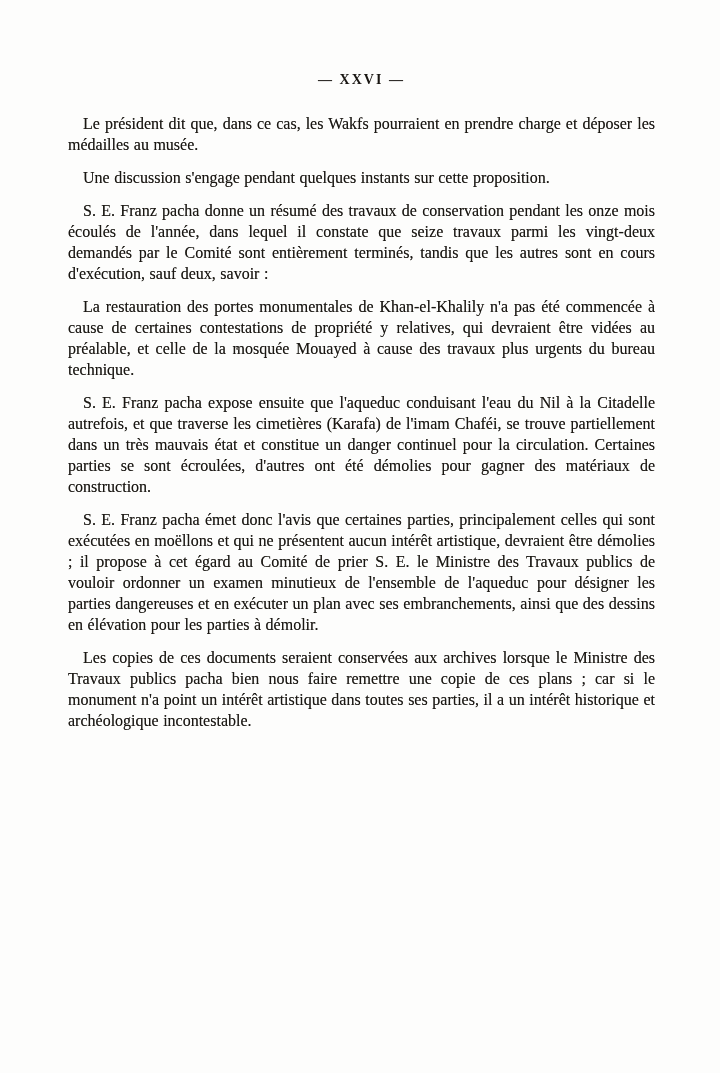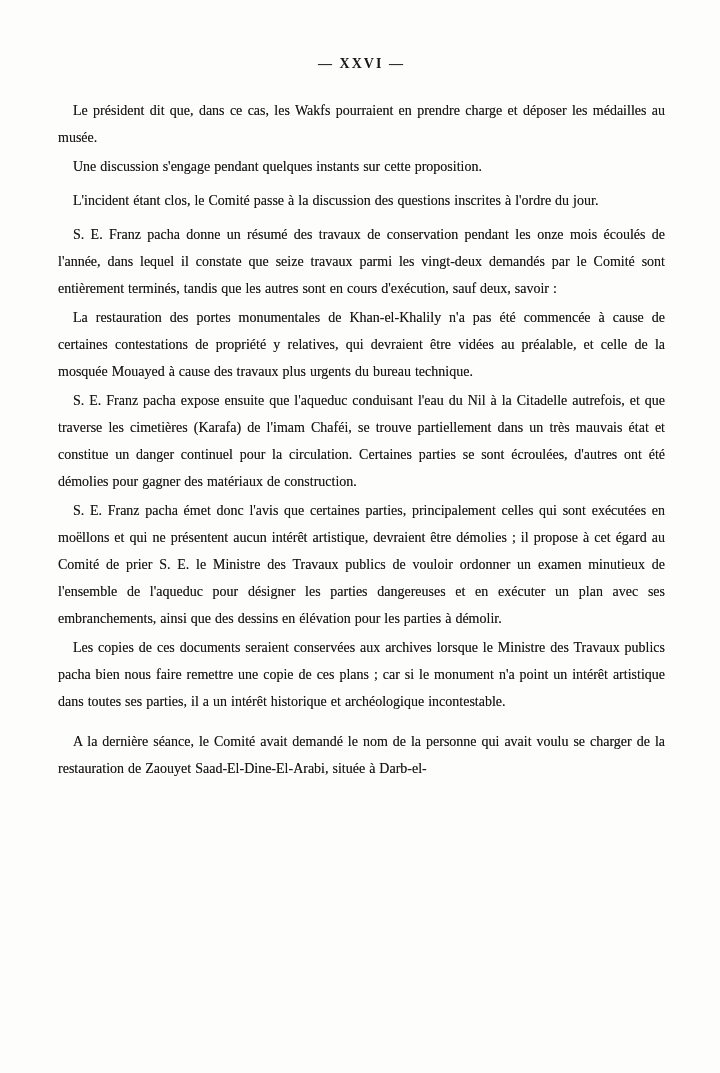--- a/index.html
+++ b/index.html
@@ -10,33 +10,33 @@
     background: #ffffff;
     overflow: hidden;
   }
   .page {
     position: relative;
     width: 720px;
     height: 1073px;
     background: #fdfdfc;
     color: #1a1713;
     font-family: "Liberation Serif", "DejaVu Serif", serif;
-    padding: 56px 53px 0 56px;
+    padding: 72px 53px 0 56px;
   }
   .folio {
     text-align: center;
     font-weight: 700;
     font-size: 14px;
     letter-spacing: 2px;
     margin: 0 0 25px 0;
   }
   .para {
-    margin: 2px;
-    font-size: 14px;
-    line-height: 27px;
+    margin: 12px;
+    font-size: 16px;
+    line-height: 21px;
     text-align: justify;
     text-indent: 15px;
     word-spacing: 0.5px;
     text-shadow: 0 0 0.4px rgba(26, 23, 19, 0.55);
   }
   .gap-sm { margin-top: 7px; }
   .gap-md { margin-top: 13px; }
   .gap-lg { margin-top: 20px; }
   .qlead { font-style: italic; }
   .speck {
@@ -57,31 +57,29 @@
   <header class="folio">
     <span>— XXVI —</span>
   </header>
 
   <p class="para">Le président dit que, dans ce cas, les Wakfs pourraient en prendre charge et déposer les médailles au musée.</p>
 
 
   <p class="para">Une discussion s'engage pendant quelques instants sur cette proposition.</p>
 
 
-  <p class="para gap-sm">L'incident étant clos, le Comité passe à la discussion des questions inscrites à l'ordre du jour.</p>
 
 
   <p class="para gap-sm">S. E. Franz pacha donne un résumé des travaux de conservation pendant les onze mois écoulés de l'année, dans lequel il constate que seize travaux parmi les vingt-deux demandés par le Comité sont entièrement terminés, tandis que les autres sont en cours d'exécution, sauf deux, savoir :</p>
 
   <p class="para">La restauration des portes monumentales de Khan-el-Khalily n'a pas été commencée à cause de certaines contestations de propriété y relatives, qui devraient être vidées au préalable, et celle de la mosquée Mouayed à cause des travaux plus urgents du bureau technique.</p>
 
   <p class="para">S. E. Franz pacha expose ensuite que l'aqueduc conduisant l'eau du Nil à la Citadelle autrefois, et que traverse les cimetières (Karafa) de l'imam Chaféi, se trouve partiellement dans un très mauvais état et constitue un danger continuel pour la circulation. Certaines parties se sont écroulées, d'autres ont été démolies pour gagner des matériaux de construction.</p>
 
   <p class="para">S. E. Franz pacha émet donc l'avis que certaines parties, principalement celles qui sont exécutées en moëllons et qui ne présentent aucun intérêt artistique, devraient être démolies ; il propose à cet égard au Comité de prier S. E. le Ministre des Travaux publics de vouloir ordonner un examen minutieux de l'ensemble de l'aqueduc pour désigner les parties dangereuses et en exécuter un plan avec ses embranchements, ainsi que des dessins en élévation pour les parties à démolir.</p>
 
   <p class="para">Les copies de ces documents seraient conservées aux archives lorsque le Ministre des Travaux publics pacha bien nous faire remettre une copie de ces plans ; car si le monument n'a point un intérêt artistique dans toutes ses parties, il a un intérêt historique et archéologique incontestable.</p>
 
 
-  <p class="para gap-md">A la dernière séance, le Comité avait demandé le nom de la personne qui avait voulu se charger de la restauration de Zaouyet Saad-El-Dine-El-Arabi, située à Darb-el-</p>
 
   <span class="speck"></span>
 
 </main>
 
 </body></html>

